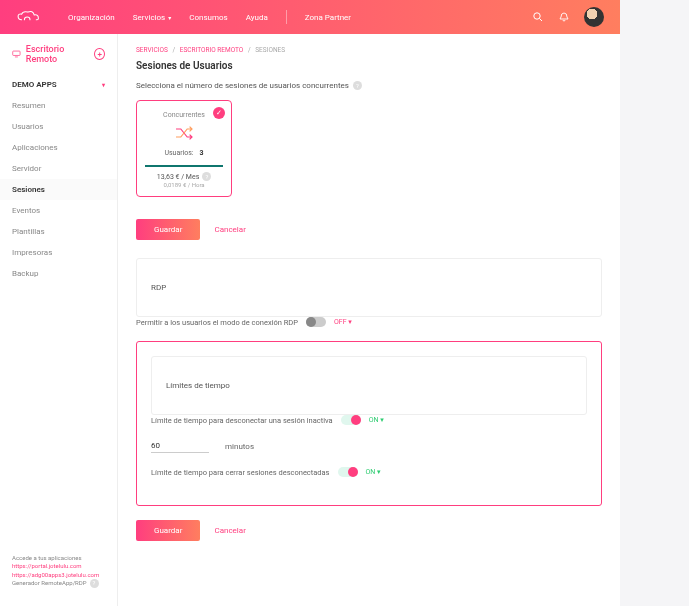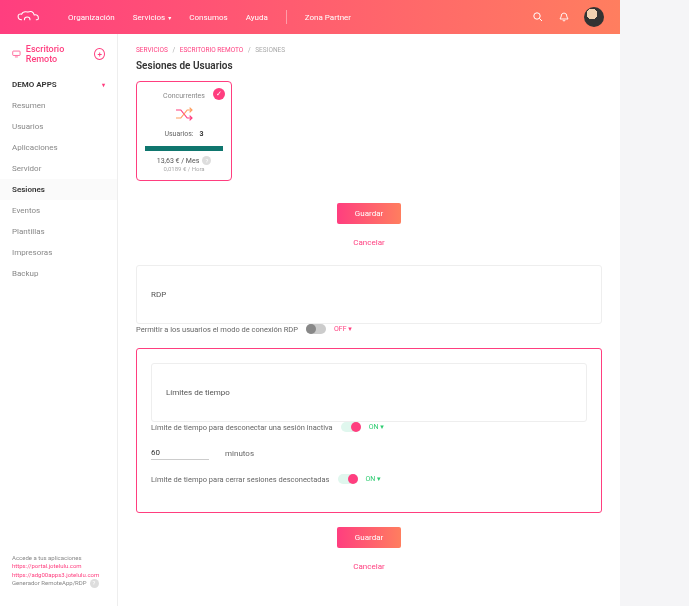--- a/index.html
+++ b/index.html
@@ -30,24 +30,24 @@
 .breadcrumb .lnk { color: #ff3e7f; }
 .page-title { font-size: 10px; font-weight: 600; margin-bottom: 10px; }
 .subhead { font-size: 8px; color: #555; margin-bottom: 10px; display: flex; align-items: center; gap: 4px; }
 .help { width: 9px; height: 9px; border-radius: 50%; background: #ddd; color: #fff; font-size: 6px; display: inline-flex; align-items: center; justify-content: center; }
 .card { width: 96px; border: 1px solid #ff3e7f; border-radius: 4px; padding: 8px; text-align: center; position: relative; margin-bottom: 22px; }
 .card-check { position: absolute; top: 6px; right: 6px; width: 12px; height: 12px; background: #ff3e7f; border-radius: 50%; color: #fff; font-size: 7px; display: flex; align-items: center; justify-content: center; }
 .card-title { font-size: 7px; color: #888; margin-bottom: 6px; margin-top: 2px; }
 .card-icon { margin: 4px auto 8px; width: 20px; height: 16px; }
 .card-row { font-size: 7px; color: #666; display: flex; justify-content: center; gap: 6px; }
 .card-row .val { font-weight: 700; color: #333; }
-.card-price { border-top: 5px solid #0f766e; margin-top: 8px; padding-top: 5px; }
+.card-price { border-top: 2px solid #0f766e; margin-top: 8px; padding-top: 5px; }
 .card-price .p1 { font-size: 7px; color: #555; display: flex; align-items: center; justify-content: center; gap: 3px;}
 .card-price .p2 { font-size: 6px; color: #aaa; }
-.btn-row { display: flex; align-items: center; gap: 14px; margin: 14px 0 18px; flex-direction: column; }
+.btn-row { display: flex; align-items: center; gap: 14px; margin: 14px 0 18px; }
 .btn-primary { background: linear-gradient(90deg, #ff3e7f, #ff7e5f); color: #fff; border: none; padding: 6px 18px; font-size: 8px; border-radius: 2px; cursor: pointer; }
 .btn-cancel { color: #ff3e7f; font-size: 8px; cursor: pointer; }
 .panel { background: #fff; border: 1px solid #eee; border-radius: 3px; padding: 24px 14px; font-size: 8px; color: #555; margin-bottom: 0; }
 .toggle-row { display: flex; align-items: center; gap: 8px; font-size: 7.5px; color: #666; margin-bottom: 14px; }
 .toggle { width: 20px; height: 10px; background: #ccc; border-radius: 10px; position: relative; cursor: pointer; }
 .toggle .knob { width: 10px; height: 10px; background: #888; border-radius: 50%; position: absolute; left: 0; top: 0; }
 .toggle.on { background: #e0f7ee; }
 .toggle.on .knob { left: 10px; background: #ff3e7f; }
 .toggle-label { font-size: 7px; }
 .toggle-label.off { color: #ff3e7f; }
@@ -136,20 +136,24 @@
 
     <div class="content">
       <div class="breadcrumb">
         <span class="lnk">SERVICIOS</span>
         <span class="sep">/</span>
         <span class="lnk">ESCRITORIO REMOTO</span>
         <span class="sep">/</span>
         <span>SESIONES</span>
       </div>
       <div class="page-title">Sesiones de Usuarios</div>
+      <div class="subhead">
+        <span>Selecciona el número de sesiones de usuarios concurrentes</span>
+        <span class="help">?</span>
+      </div>
 
       <div class="card">
         <div class="card-check">✓</div>
         <div class="card-title">Concurrentes</div>
         <svg class="card-icon" viewBox="0 0 24 20">
           <path d="M2 5 L8 5 L16 15 L22 15 M19 12 L22 15 L19 18" stroke="#ff3e7f" stroke-width="1.5" fill="none"></path>
           <path d="M2 15 L8 15 L16 5 L22 5 M19 2 L22 5 L19 8" stroke="#ff9e5f" stroke-width="1.5" fill="none"></path>
         </svg>
         <div class="card-row">
           <span>Usuarios:</span>

